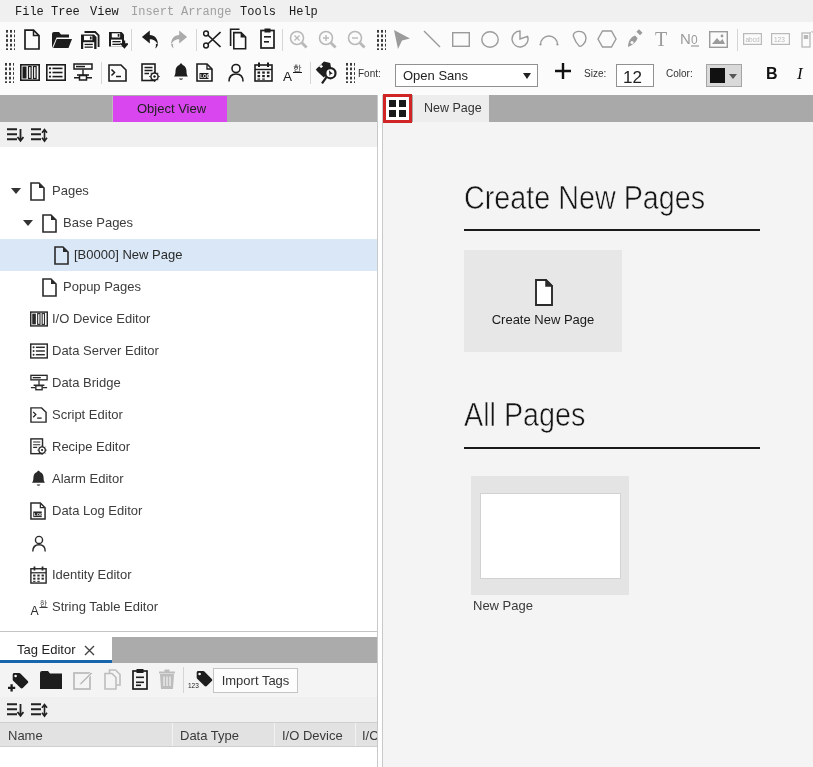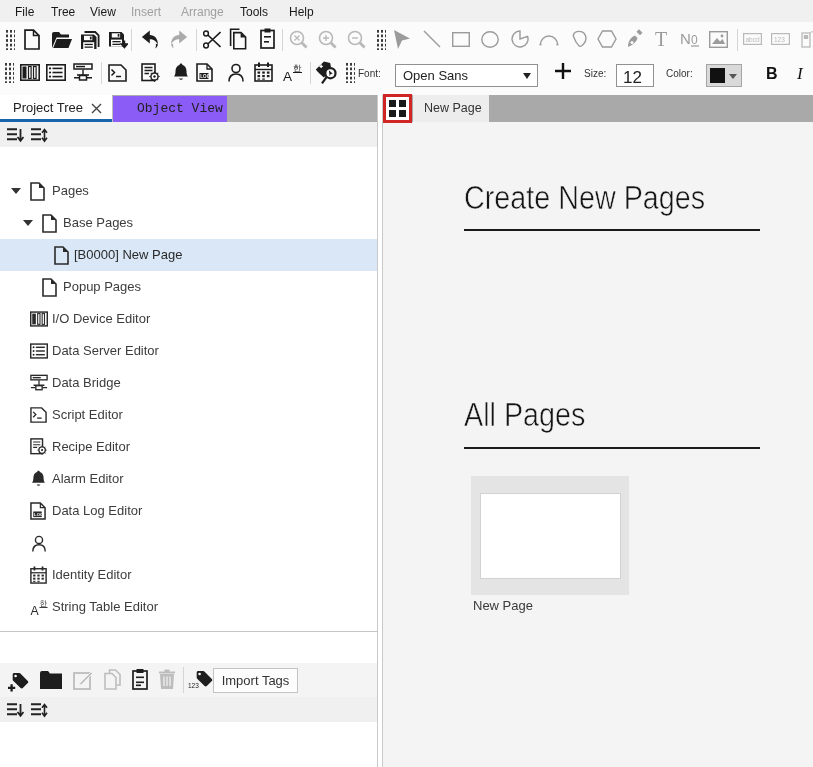--- a/index.html
+++ b/index.html
@@ -1,35 +1,35 @@
 <!DOCTYPE html>
 <html><head>
 <meta charset="utf-8">
 <style>
 *{margin:0;padding:0;box-sizing:border-box}
 html,body{width:813px;height:767px;overflow:hidden;background:#fff;
   font-family:"Liberation Sans",sans-serif;}
 #app{position:absolute;left:0;top:0;width:813px;height:767px;background:#fff}
 .abs{position:absolute}
 
-#menubar{position:absolute;left:0;top:0;width:813px;height:22px;background:#f0f0f0;}
+#menubar{position:absolute;left:0;top:0;width:813px;height:22px;background:#f0f0f0;font-family:Liberation Mono, monospace;}
 .mi{position:absolute;top:5px;font-size:12px;color:#1a1a1a}
 .mi.dis{color:#9f9f9f}
 
 .grip{position:absolute;width:10px;height:21px;
   background-image:radial-gradient(circle,#3c3c3c 1.05px,rgba(0,0,0,0) 1.15px);
   background-size:4px 4.6px;background-position:0 0;}
 .sep{position:absolute;width:1px;background:#d5d5d5}
 .ic{position:absolute;display:block;line-height:0}
 .lbl{position:absolute;font-size:10px;color:#333}
 
 #lpanel{position:absolute;left:0;top:95px;width:378px;height:672px;background:#fff}
 .tabstrip{position:absolute;left:0;width:378px;height:27px;background:#ababab}
 .tabactive{position:absolute;left:0;top:0;width:112px;height:27px;background:#fff;border-bottom:3px solid #1766ab}
-.tabgray{position:absolute;top:1px;height:26px;background:#8b5cf6;border-left:1px solid #bdbdbd;font-family:Liberation Mono, monospace;}
+.tabgray{position:absolute;top:1px;height:26px;background:#d946ef;border-left:1px solid #bdbdbd;}
 .tabtxt{font-size:13px;color:#222;position:absolute;top:5px}
 .sortbar{position:absolute;left:0;width:378px;height:25px;background:#f0f0f0}
 #treebox{position:absolute;left:0px;top:53px;width:377px;height:24px;background:#fff;border:1px solid #7aa3c0;}
 #treebox span{position:absolute;left:7px;top:4px;font-size:13px;color:#555}
 .tlabel{position:absolute;font-size:13px;color:#3c3c3c;top:8px}
 .tri{position:absolute;width:0;height:0;border-left:5px solid transparent;border-right:5px solid transparent;border-top:6px solid #333;top:13px}
 
 #rpanel{position:absolute;left:383px;top:95px;width:430px;height:672px;background:#f4f4f4}
 #rtabstrip{position:absolute;left:0;top:0;width:430px;height:27px;background:#a9a9a9}
 #rtab{position:absolute;left:30px;top:0;width:76px;height:27px;background:#ededed}
@@ -291,26 +291,20 @@
   </div>
   <span class="abs" style="left:766px;top:65px;font-size:16px;font-weight:bold;color:#111">B</span>
   <span class="abs" style="left:797px;top:64px;font-size:17px;font-style:italic;color:#111;font-family:'Liberation Serif',serif">I</span>
 </div>
 
 <div id="lpanel">
   <div class="tabstrip" style="top:0">
     <div class="tabgray" style="left:112px;width:115px">
           <span class="tabtxt" style="left:24px">Object View</span>
         </div>
-    <div class="tabactive">
-          <span class="tabtxt" style="left:13px">Project Tree</span>
-      <svg width="11" height="11" viewBox="0 0 11 11" style="position:absolute;left:91px;top:8px">
-            <path d="M1 1 L10 10 M10 1 L1 10" stroke="#444" stroke-width="1.4"></path>
-          </svg>
-    </div>
   </div>
   <div class="sortbar" style="top:27px">
     <span class="ic" style="left:7px;top:6px"><svg width="17" height="15" viewBox="0 0 17 15">
             <path d="M0 1.2 H10 M0 6.2 H10 M0 11.2 H10" stroke="#222" stroke-width="2"></path>
             <path d="M13.5 1 V12 M10.5 9 L13.5 12.8 L16.5 9" fill="none" stroke="#222" stroke-width="1.8"></path>
           </svg></span>
     <span class="ic" style="left:31px;top:6px"><svg width="17" height="15" viewBox="0 0 17 15">
             <path d="M0 1.2 H10 M0 6.2 H10 M0 11.2 H10" stroke="#222" stroke-width="2"></path>
             <path d="M13.5 2.5 V12 M11 4.8 L13.5 1.5 L16 4.8 M11 9.8 L13.5 13.2 L16 9.8" fill="none" stroke="#222" stroke-width="1.6"></path>
           </svg></span>
@@ -415,20 +409,28 @@
     <span class="ic" style="left:30px;top:423px"><svg width="18" height="19" viewBox="0 0 19 21">
             <text x="0" y="19" font-size="13.5" fill="#2a2a2a" font-family="Liberation Sans">A</text>
             <text x="10" y="9" font-size="8.5" fill="#2a2a2a" font-family="Liberation Sans">한</text>
             <path d="M10 10.5 H19" stroke="#2a2a2a" stroke-width="1"></path>
           </svg></span>
     <span class="tlabel" style="left:52px;top:424px">String Table Editor</span>
   </div>
 
   <div class="abs" style="left:0;top:536px;width:378px;height:1px;background:#c5c5c5"></div>
 
+  <div class="tabstrip" style="top:542px;height:26px">
+    <div class="tabactive" style="height:26px">
+          <span class="tabtxt" style="left:17px">Tag Editor</span>
+      <svg width="11" height="11" viewBox="0 0 11 11" style="position:absolute;left:84px;top:8px">
+            <path d="M1 1 L10 10 M10 1 L1 10" stroke="#444" stroke-width="1.4"></path>
+          </svg>
+    </div>
+  </div>
   <div class="abs" style="left:0;top:568px;width:378px;height:34px;background:#f4f4f4">
     <span class="ic" style="left:8px;top:9px"><svg width="21" height="20" viewBox="0 0 21 20">
             <path d="M19.8 8.9 L12.4 1.5 C12.1 1.2 11.7 1 11.2 1 H6.3 C5.4 1 4.7 1.7 4.7 2.6 V7.5 C4.7 8 4.9 8.4 5.2 8.7 L12.6 16.1 C13.2 16.7 14.2 16.7 14.8 16.1 L19.8 11.1 C20.4 10.5 20.4 9.5 19.8 8.9 Z" fill="#1d1d1d"></path>
             <circle cx="7.6" cy="4" r="1.3" fill="#fff"></circle>
             <path d="M3.6 12.2 V19.4 M0 15.8 H7.2" stroke="#1d1d1d" stroke-width="2.3"></path>
           </svg></span>
     <span class="ic" style="left:40px;top:8px"><svg width="22" height="18" viewBox="0 0 22 18">
             <path d="M0 18 V2 Q0 0 2 0 H8 L10 2.5 H22 V18 Z" fill="#1d1d1d"></path>
           </svg></span>
     <span class="ic" style="left:73px;top:7px"><svg width="20" height="20" viewBox="0 0 20 20">
@@ -462,39 +464,55 @@
   </div>
   <div class="sortbar" style="top:602px;height:25px">
     <span class="ic" style="left:7px;top:6px"><svg width="17" height="15" viewBox="0 0 17 15">
             <path d="M0 1.2 H10 M0 6.2 H10 M0 11.2 H10" stroke="#222" stroke-width="2"></path>
             <path d="M13.5 1 V12 M10.5 9 L13.5 12.8 L16.5 9" fill="none" stroke="#222" stroke-width="1.8"></path>
           </svg></span>
     <span class="ic" style="left:31px;top:6px"><svg width="17" height="15" viewBox="0 0 17 15">
             <path d="M0 1.2 H10 M0 6.2 H10 M0 11.2 H10" stroke="#222" stroke-width="2"></path>
             <path d="M13.5 2.5 V12 M11 4.8 L13.5 1.5 L16 4.8 M11 9.8 L13.5 13.2 L16 9.8" fill="none" stroke="#222" stroke-width="1.6"></path>
           </svg></span>
+  </div>
+  <div id="tblhead">
+    <span style="left:8px">Name</span>
+    <span style="left:180px">Data Type</span>
+    <span style="left:282px">I/O Device</span>
+    <span style="left:362px">I/C</span>
+    <div class="colsep" style="left:172px"></div>
+    <div class="colsep" style="left:274px"></div>
+    <div class="colsep" style="left:355px"></div>
   </div>
 </div>
 
 <div class="abs" style="left:377px;top:95px;width:6px;height:672px;background:#fff;border-left:1px solid #c9c9c9;border-right:1px solid #c9c9c9"></div>
 
 <div id="rpanel">
   <div id="rtabstrip">
     <div id="rtab">
           <span>New Page</span>
         </div>
     <div id="gridicon">
       <span class="gsq" style="left:3px;top:3px"></span>
       <span class="gsq" style="left:13px;top:3px"></span>
       <span class="gsq" style="left:3px;top:13px"></span>
       <span class="gsq" style="left:13px;top:13px"></span>
     </div>
   </div>
   <span class="bigh" style="left:81px;top:83px">Create New Pages</span>
   <div class="rule" style="top:134px"></div>
+  <div id="card1">
+    <span class="ic" style="left:71px;top:29px"><svg width="18" height="27" viewBox="0 0 18 27">
+            <path d="M1 1 H11 L17 7 V26 H1 Z" fill="#fff" stroke="#2a2a2a" stroke-width="1.9"></path>
+            <path d="M11 1 V7 H17 Z" fill="#2a2a2a" stroke="#2a2a2a" stroke-width="1.5"></path>
+          </svg></span>
+    <span style="position:absolute;left:0;top:62px;width:158px;text-align:center;font-size:13px;color:#1a1a1a">Create New Page</span>
+  </div>
   <span class="bigh" style="left:81px;top:300px">All Pages</span>
   <div class="rule" style="top:352px"></div>
   <div id="card2">
         <div id="thumb"></div>
       </div>
   <span style="position:absolute;left:90px;top:503px;font-size:13px;color:#3a3a3a">New Page</span>
 </div>
 
 </div>
 

